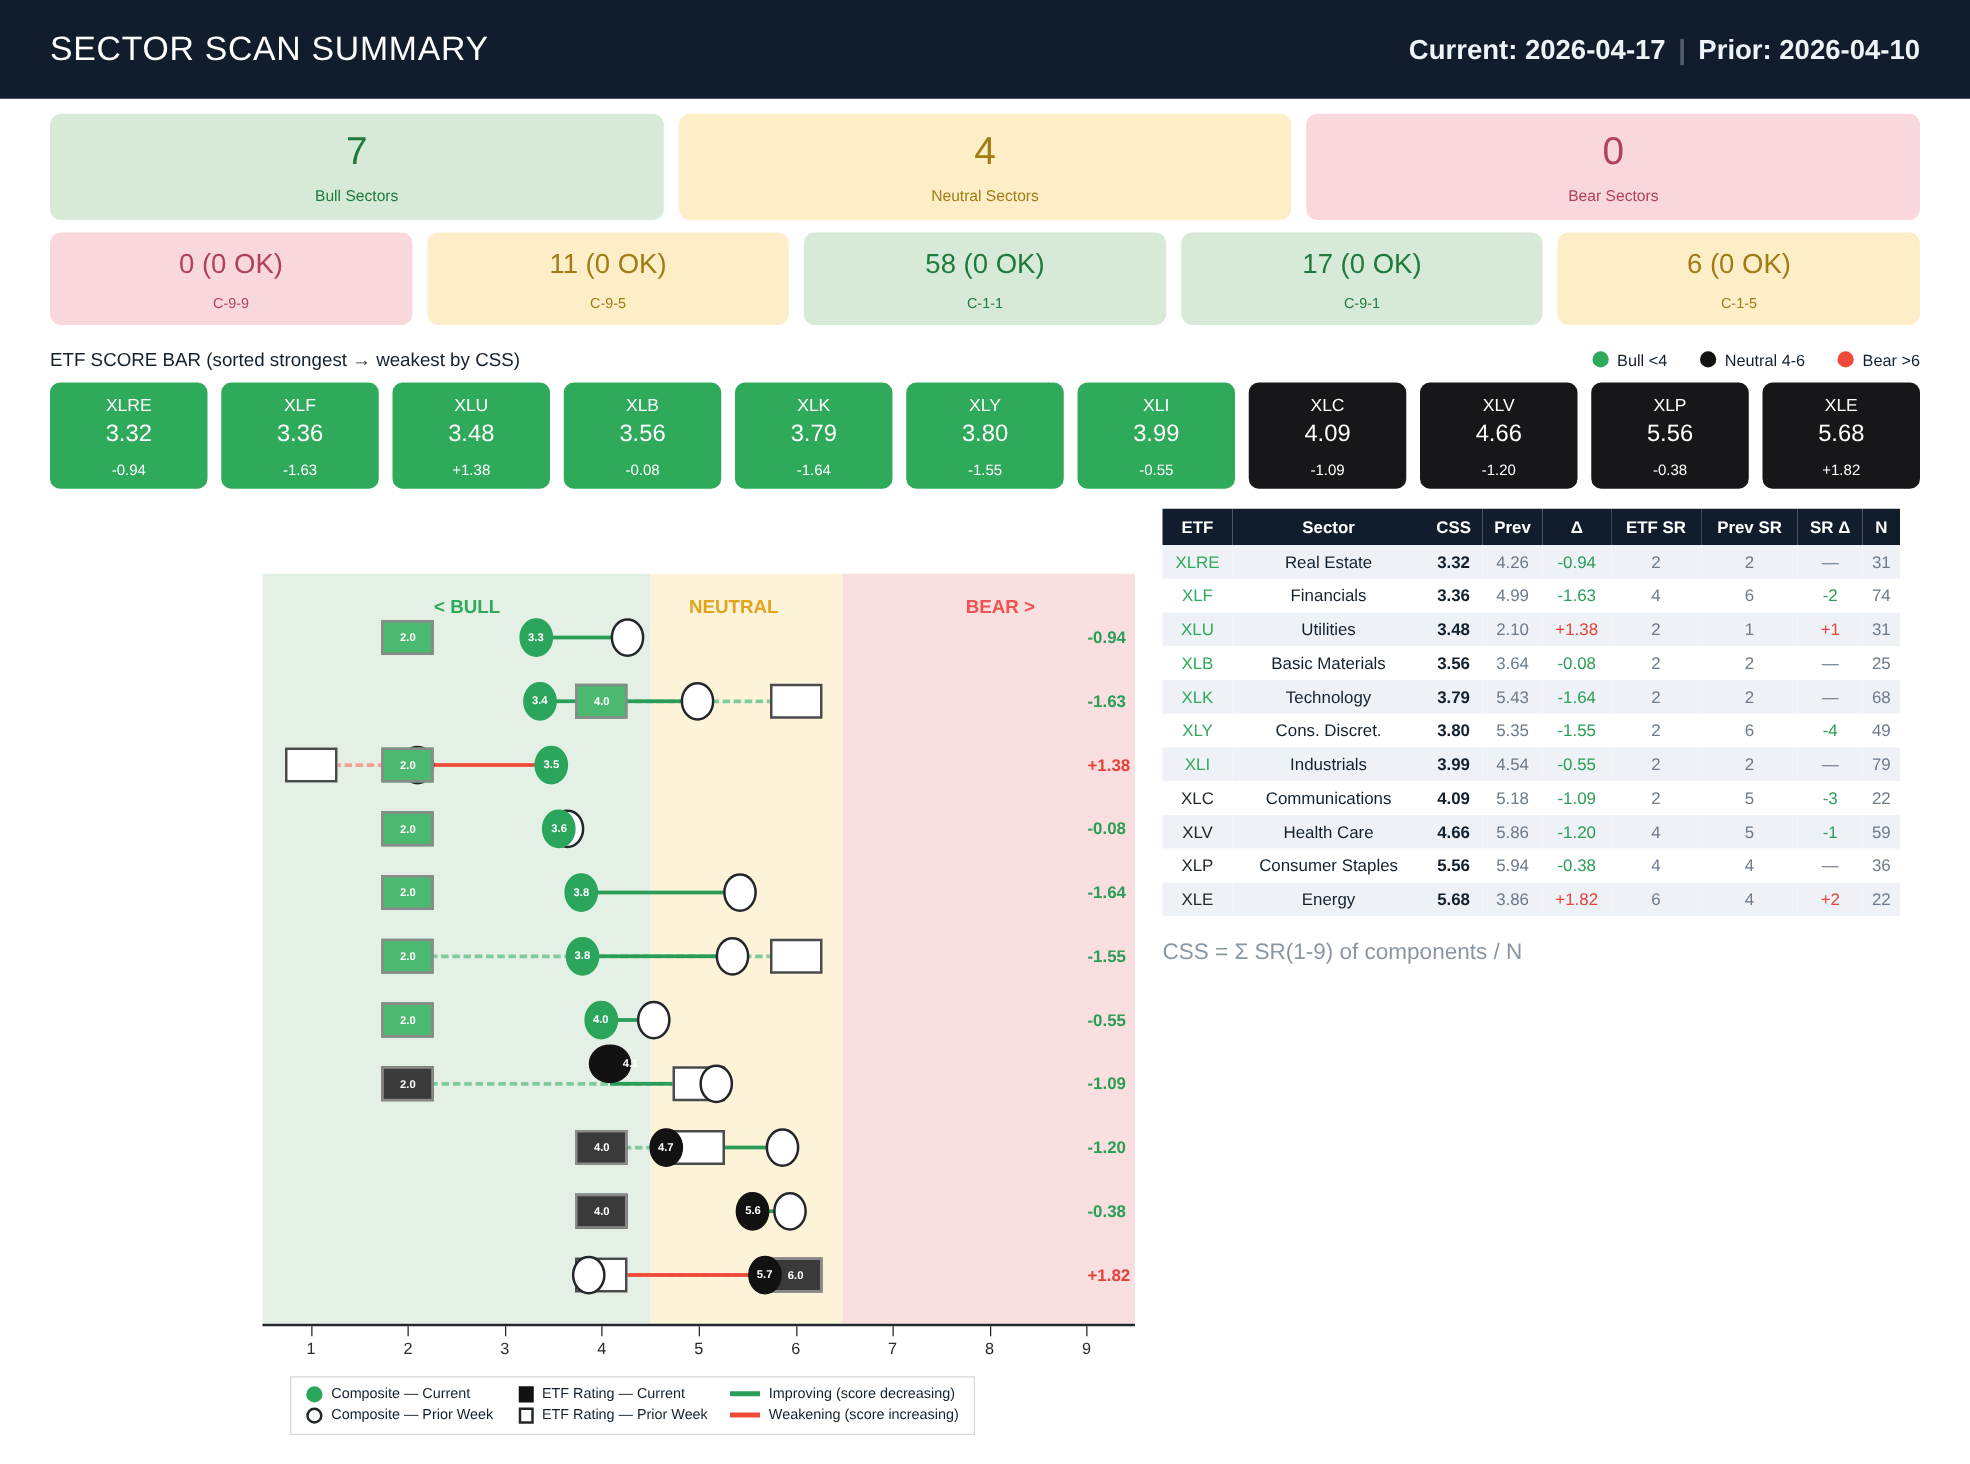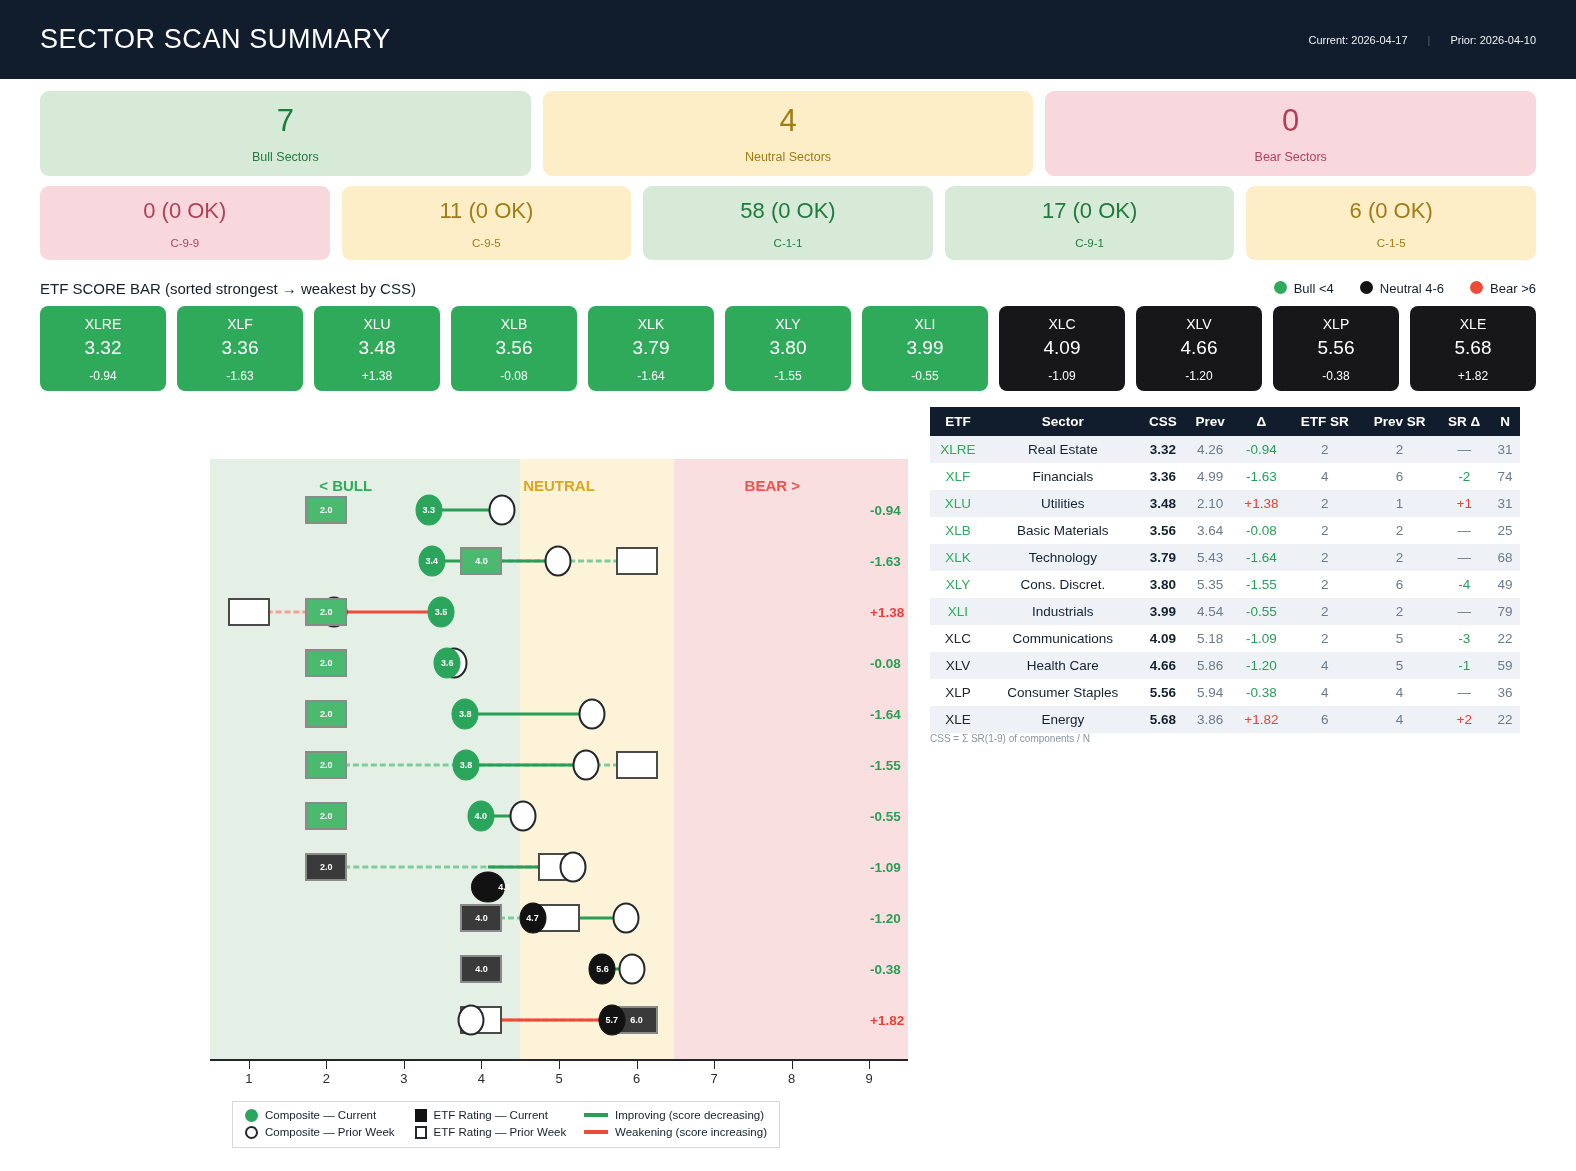--- a/index.html
+++ b/index.html
@@ -11,21 +11,21 @@
     color:#13212e;
     overflow:hidden;
   }
   
   .hdr {
     height:79px; background:#111d2c; color:#fff;
     display:flex; align-items:center; justify-content:space-between;
     padding:0 40px;
   }
   .hdr-title { font-size:27px; letter-spacing:.6px; font-weight:400; }
-  .hdr-dates { font-size:11px; display:flex; align-items:center; gap:20px; color:#eef3f8;}
+  .hdr-dates { font-size:22px; display:flex; align-items:center; gap:10px; color:#eef3f8;font-weight:bold;}
   .hdr-sep { color:#52606d; }
   
   .cards { display:flex; gap:12px; padding:12px 40px 0 40px; }
   .card {
     flex:1; border-radius:9px; text-align:center;
     padding:14px 6px 12px 6px;
   }
   .card .big { font-size:31px; line-height:1.05; font-weight:400; }
   .card .lbl { font-size:12.5px; margin-top:12px; }
   .c-bull { background:#d7ead7; } .c-bull .big, .c-bull .lbl { color:#1f7a3d; }
@@ -62,21 +62,21 @@
   .body { display:flex; padding:10px 40px 0 0; }
   .plotwrap { width:930px; position:relative; height:730px; }
   .plot-title { text-align:center; font-weight:bold; font-size:15.5px; margin-top:4px;}
   .plot-sub  { text-align:center; font-weight:bold; font-size:15.5px; margin-top:4px;}
 
   .axes { position:absolute; left:210px; top:58px; width:698px; height:600px; }
   .band { position:absolute; top:0; bottom:0; }
   .band-bull { left:0;     width:309.6px; background:#e4f0e6; }
   .band-neu  { left:309.6px; width:154.8px; background:#fcf3d8; }
   .band-bear { left:464.4px; right:0;      background:#fadfe1; }
-  .zonelbl { position:absolute; top:18px; font-weight:bold; font-size:15px; transform:translateX(-50%); }
+  .zonelbl { position:absolute; top:18px; font-weight:bold; font-size:15px; transform:translateX(-50%);margin-left:28px; }
 
   .axis-line { position:absolute; left:210px; top:658px; width:698px; height:2px; background:#23272b; }
   .ticks { position:absolute; left:210px; top:660px; width:698px; height:40px; }
   .tick { position:absolute; top:0; width:1px; height:8px; background:#23272b; }
   .ticklbl { position:absolute; top:10px; font-size:13px; transform:translateX(-50%); color:#2b2b2b;}
   .rowdelta { position:absolute; left:870px; font-size:13.5px; font-weight:bold; transform:translateY(-50%); white-space:nowrap;}
   .rowdelta.neg { color:#2a9d57; } .rowdelta.pos { color:#e8413a; }
 
   .conn { position:absolute; height:3px; transform:translateY(-50%); }
   .conn.imp { background:#2a9d57; }
@@ -117,21 +117,21 @@
   tbody tr:nth-child(odd) { background:#eef2f7; }
   tbody tr:nth-child(even) { background:#ffffff; }
   td.etf-b { color:#2eaa5a; } td.etf-n { color:#23272b; }
   td.css { font-weight:bold; color:#13212e; }
   td.prev, td.sr, td.n { color:#6c7a89; }
   td.dn { color:#2a9d57; } td.up { color:#e8413a; } td.flat { color:#6c7a89; }
   .tnotes { padding:10px 0 0 4px; font-size:13px; }
   .tnote { margin:4px 0; display:flex; align-items:center; gap:7px; }
   .tn-sq { width:12px; height:12px; display:inline-block; }
   .tn-bull { color:#2a9d57; } .tn-neu { color:#121212; } .tn-bear { color:#e8413a; }
-  .tformula { font-size:10px; color:#8a97a3; }
+  .tformula { margin-top:18px; font-size:18px; color:#8a97a3; }
 </style>
 </head>
 <body>
 
 <div class="hdr">
   <div class="hdr-title">SECTOR SCAN SUMMARY</div>
   <div class="hdr-dates">
     <span>Current: 2026-04-17</span>
     <span class="hdr-sep">|</span>
     <span>Prior: 2026-04-10</span>
@@ -291,21 +291,21 @@
           <div class="conn imp" style="left: 270.669px; width: 42.6556px; top: 357px;"></div>
           <div class="mk mk-sq prior" style="left: 116.333px; top: 357px;"></div>
           <div class="mk mk-circ prior" style="left: 313.324px; top: 357px;"></div>
           <div class="mk mk-sq cur-g" style="left: 116.333px; top: 357px;">2.0</div>
           <div class="mk mk-circ cur-g" style="left: 270.669px; top: 357px;">4.0</div>
           <div class="conn dash-imp" style="left: 116.333px; width: 232.667px; top: 408px;"></div>
           <div class="conn imp" style="left: 278.424px; width: 84.5356px; top: 408px;"></div>
           <div class="mk mk-sq prior" style="left: 349px; top: 408px;"></div>
           <div class="mk mk-circ prior" style="left: 362.96px; top: 408px;"></div>
           <div class="mk mk-sq cur-k" style="left: 116.333px; top: 408px;">2.0</div>
-          <div class="mk mk-circ cur-k" style="left: 278.424px; top: 428px; padding-left: 32px;">4.1</div>
+          <div class="mk mk-circ cur-k" style="left: 278.424px; top: 392px; padding-left: 32px;">4.1</div>
           <div class="conn dash-imp" style="left: 271.444px; width: 77.5556px; top: 459px;"></div>
           <div class="conn imp" style="left: 322.631px; width: 93.0667px; top: 459px;"></div>
           <div class="mk mk-sq prior" style="left: 349px; top: 459px;"></div>
           <div class="mk mk-circ prior" style="left: 415.698px; top: 459px;"></div>
           <div class="mk mk-sq cur-k" style="left: 271.444px; top: 459px;">4.0</div>
           <div class="mk mk-circ cur-k" style="left: 322.631px; top: 459px;">4.7</div>
           <div class="conn imp" style="left: 392.431px; width: 29.4711px; top: 510px;"></div>
           <div class="mk mk-sq prior" style="left: 271.444px; top: 510px;"></div>
           <div class="mk mk-circ prior" style="left: 421.902px; top: 510px;"></div>
           <div class="mk mk-sq cur-k" style="left: 271.444px; top: 510px;">4.0</div>

